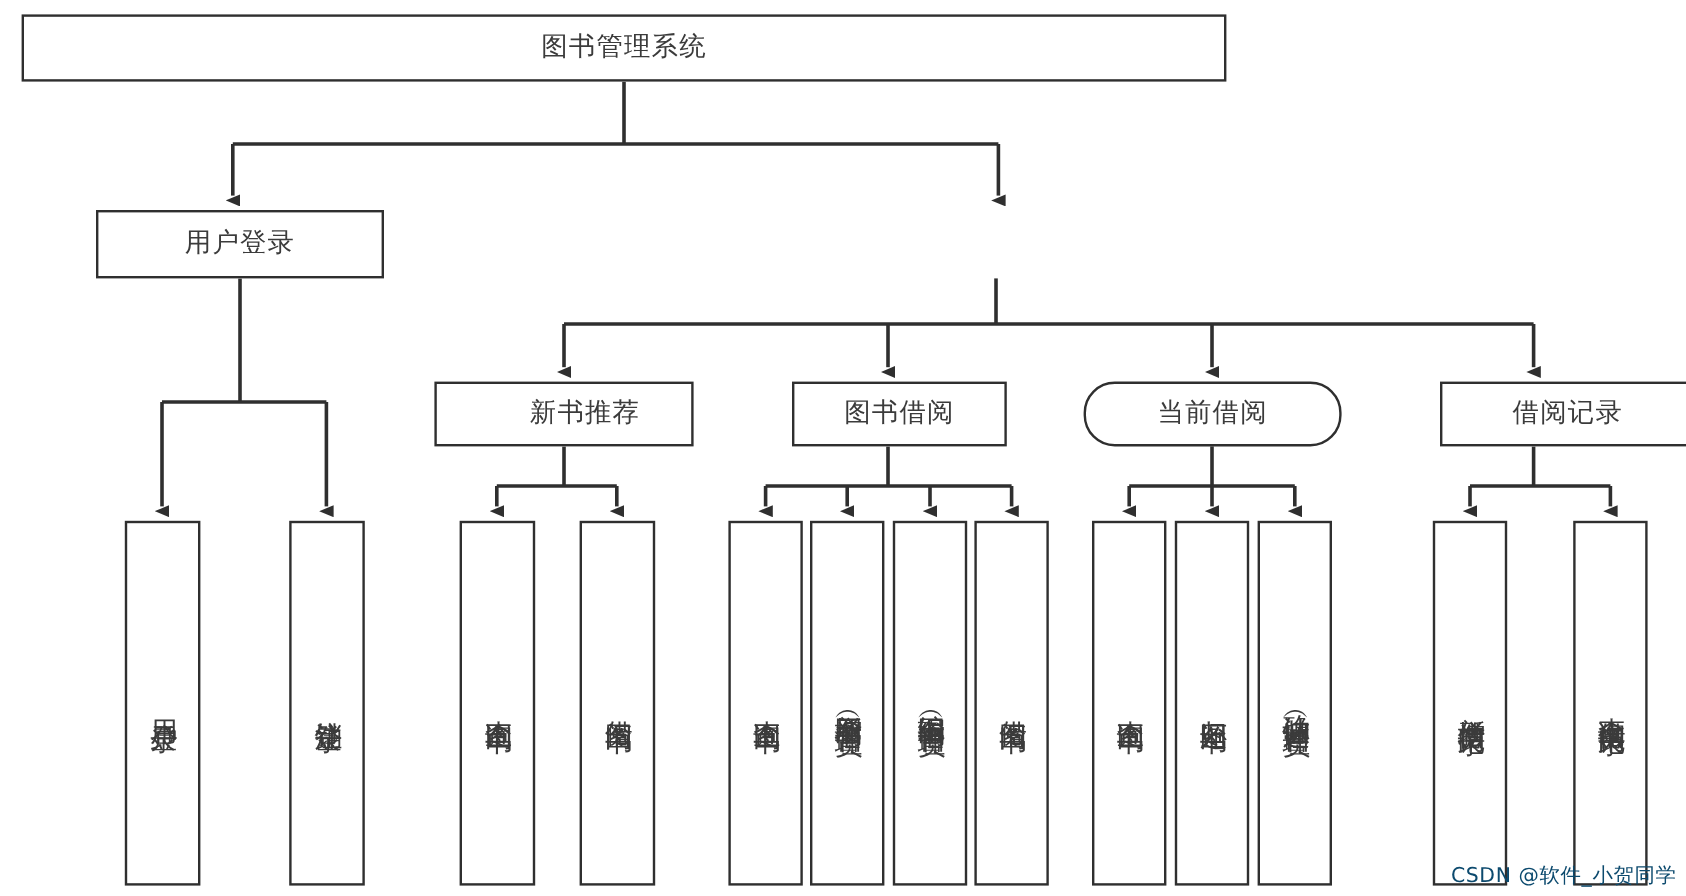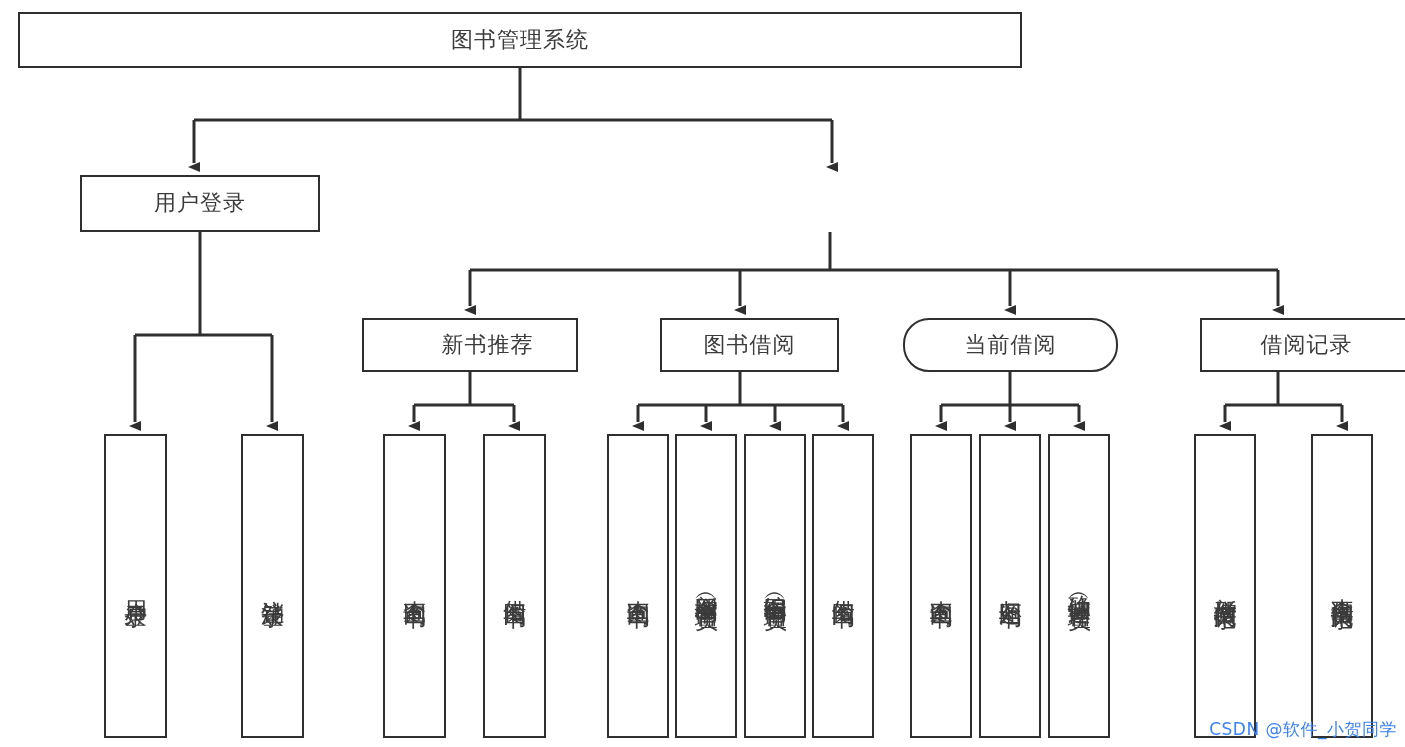--- a/index.html
+++ b/index.html
@@ -55,21 +55,21 @@
     line-height: 1.28;
     letter-spacing: 2px;
     white-space: normal;
     max-height: 290px;
   }
   #watermark {
     position: absolute;
     right: 8px;
     bottom: 6px;
     font-size: 17px;
-    color: #3b82f6;
+    color: #0c4a6e;
     letter-spacing: 0.5px;
     white-space: nowrap;
   }
 </style>
 </head>
 <body>
 
 <div id="canvas">
 
   <svg class="connectors" viewBox="0 0 1405 747" xmlns="http://www.w3.org/2000/svg">

